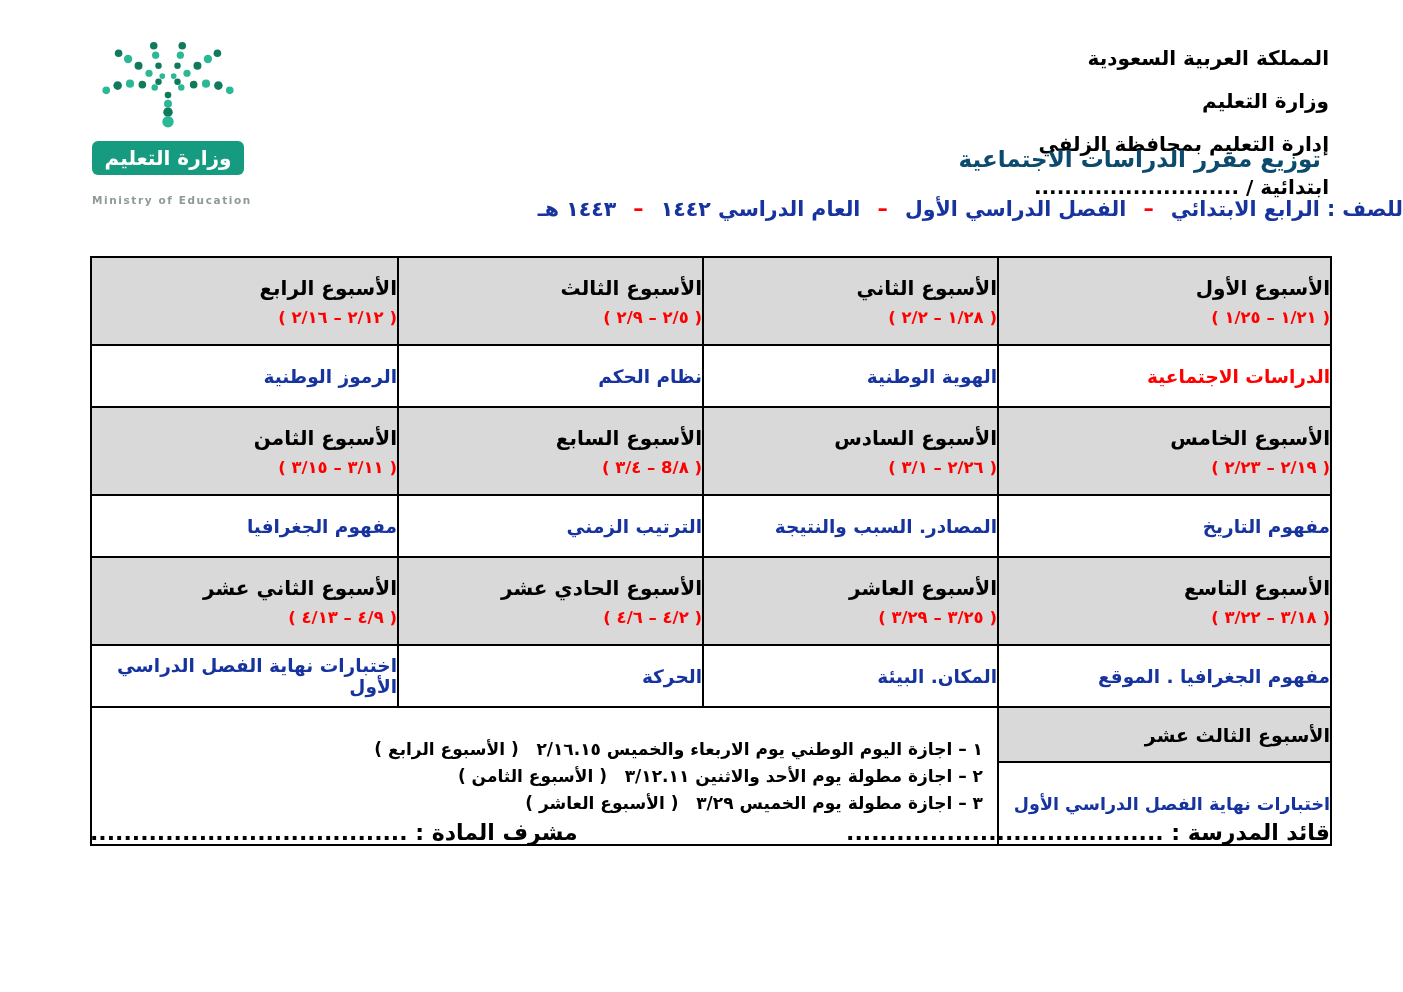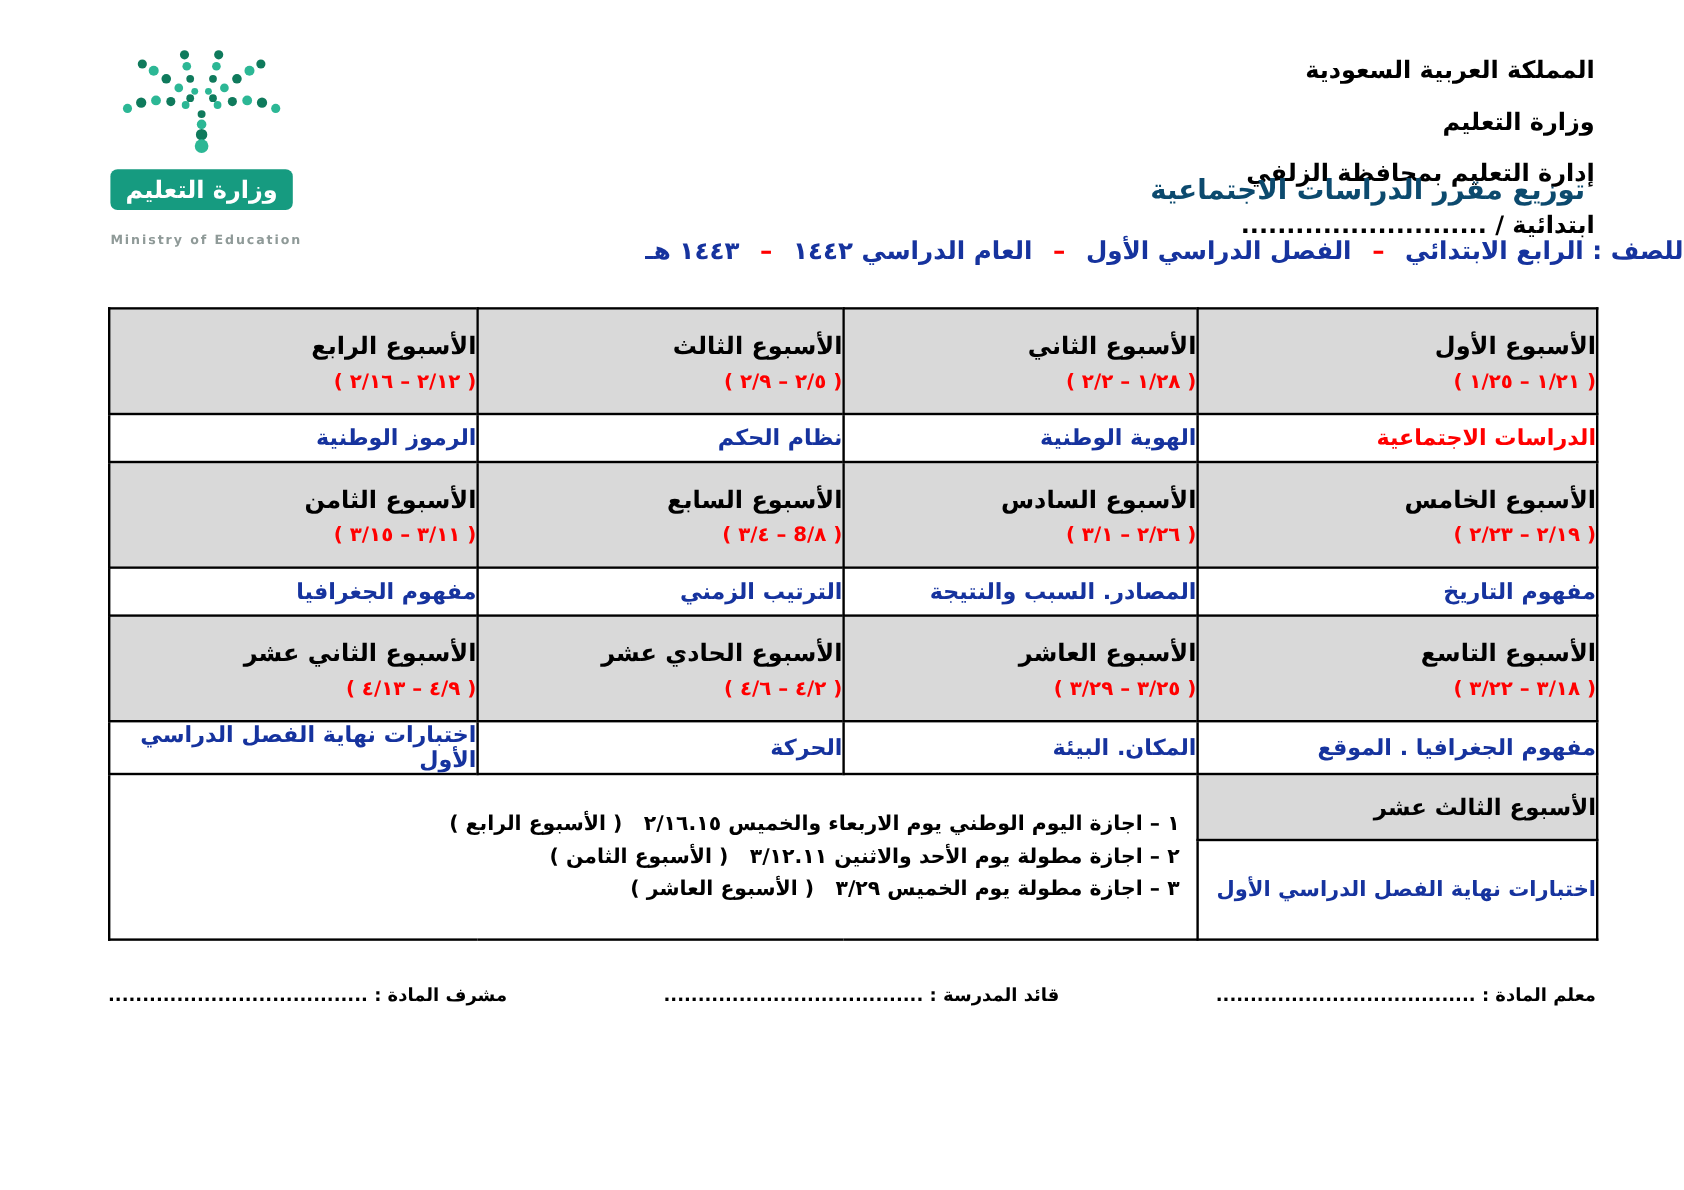--- a/index.html
+++ b/index.html
@@ -36,33 +36,33 @@
 
   
   table.schedule {
     position:absolute; top:256px; left:90px; width:1240px;
     border-collapse:collapse; direction:rtl; table-layout:fixed;
   }
   table.schedule td { border:2.5px solid #000; text-align:right; vertical-align:middle; overflow:hidden; }
   td.week-cell { background:#d9d9d9; height:88px; }
   .week-name { font-size:20px; font-weight:700; color:#000; }
   .week-dates { font-size:16.5px; font-weight:700; color:#ff0000; margin-top:8px; }
-  td.topic-cell { background:#fff; height:40px; font-size:18.5px; font-weight:700; color:#16339e; }
+  td.topic-cell { background:#fff; height:62px; font-size:18.5px; font-weight:700; color:#16339e; }
   td.topic-red { color:#ff0000; }
   td.week13-cell { background:#d9d9d9; height:44px; font-size:19px; font-weight:700; color:#000000; }
   td.exam-cell { background:#fff; height:66px; font-size:17.5px; font-weight:700; color:#16339e; }
   td.notes-cell { background:#fff; text-align:right; padding:24px 14px; }
   .note-line { font-size:17px; font-weight:700; color:#000; margin:7px 0; direction:rtl; }
 
   
   .signatures {
     position:absolute; top:820px; left:90px; width:1240px;
     direction:rtl; display:flex; justify-content:space-between;
   }
-  .sign-item { font-size:15px; font-weight:700; color:#000; white-space:nowrap; }
+  .sign-item { font-size:22px; font-weight:700; color:#000; white-space:nowrap; }
 </style>
 </head>
 <body>
 
 <div class="page">
 
   <div class="gov-header">
     <div class="gov-line">المملكة العربية السعودية</div>
     <div class="gov-line">وزارة التعليم</div>
     <div class="gov-line">إدارة التعليم بمحافظة الزلفي</div>
@@ -221,18 +221,17 @@
         <div class="note-line">٣ – اجازة مطولة يوم الخميس ٣/٢٩ &nbsp; ( الأسبوع العاشر )</div>
       </td>
     </tr>
     <tr>
       <td class="exam-cell">اختبارات نهاية الفصل الدراسي الأول</td>
     </tr>
   </tbody>
     </table>
 
   <div class="signatures">
-    <div class="sign-item">معلم المادة : ......................................</div>
     <div class="sign-item">قائد المدرسة : ......................................</div>
     <div class="sign-item">مشرف المادة : ......................................</div>
   </div>
 
 </div>
 
 </body></html>

